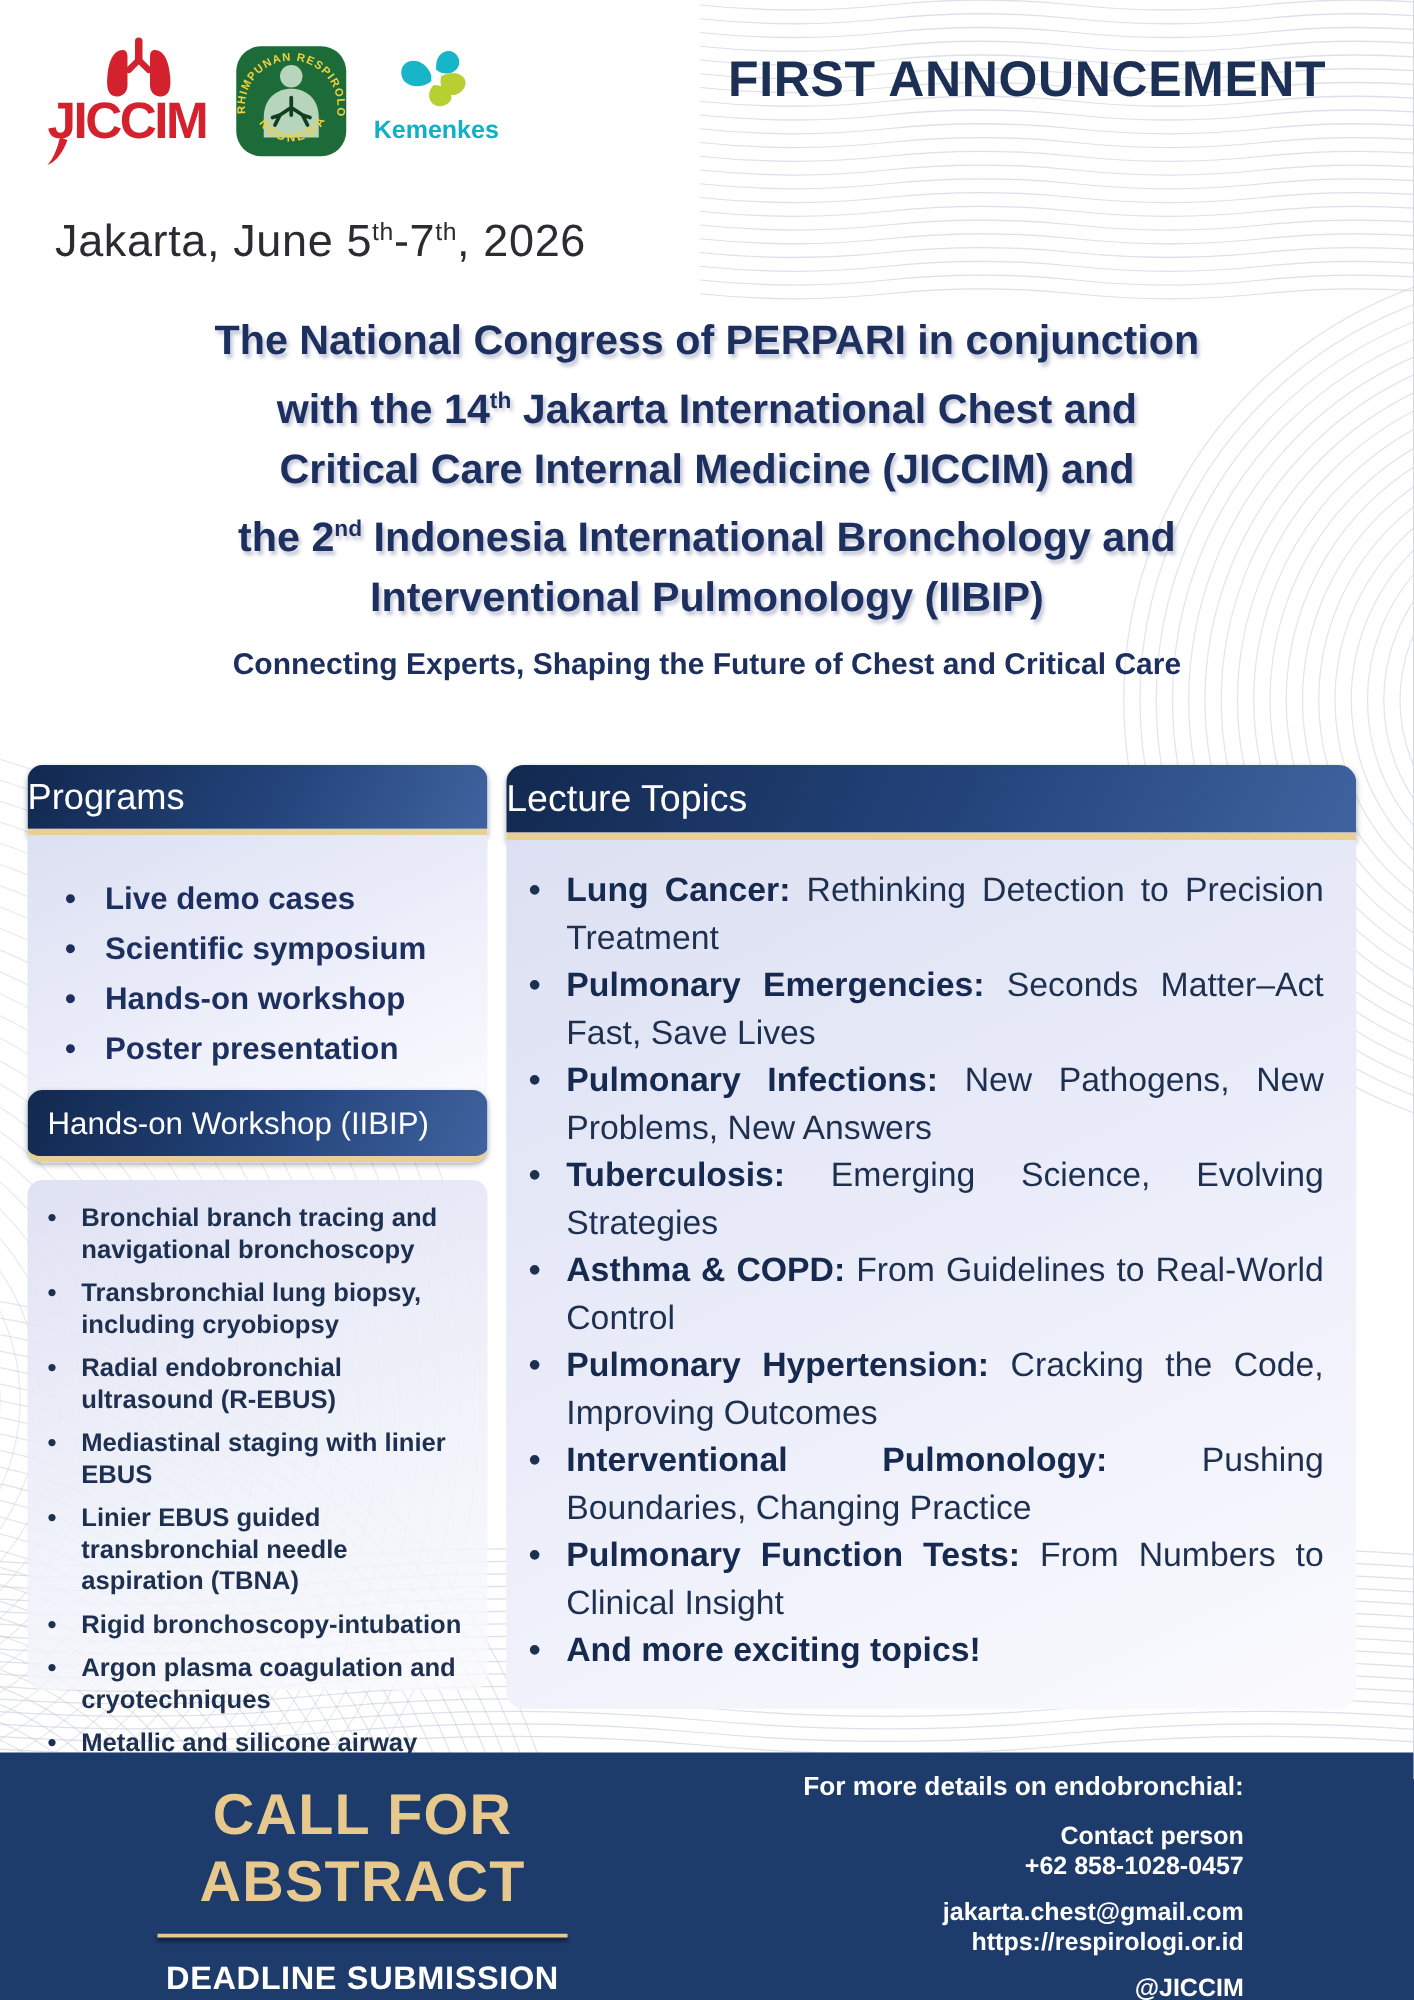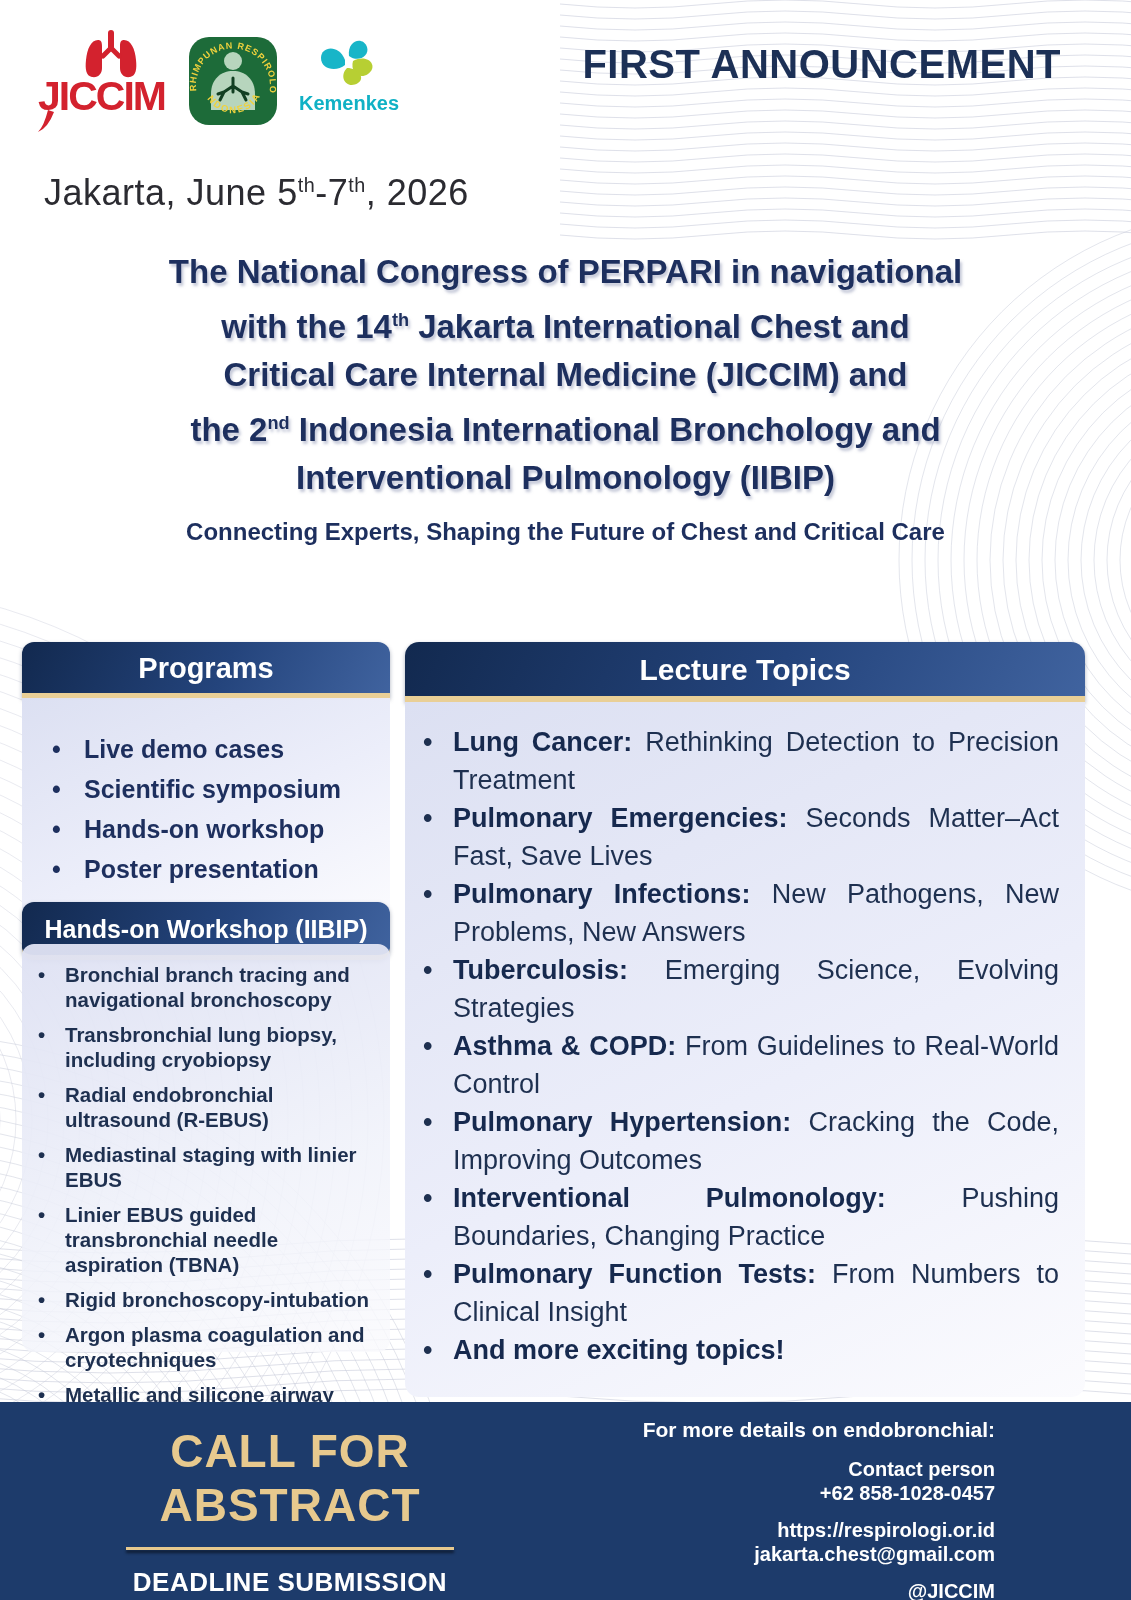--- a/index.html
+++ b/index.html
@@ -20,35 +20,35 @@
   .date-line{left:44px;top:172px;font-size:36px;color:#2b2b31;letter-spacing:.5px;}
   .date-line sup{font-size:55%;}
 
   .main-title{left:60px;right:60px;top:248px;text-align:center;font-size:33px;font-weight:700;
     color:#1d2f5e;line-height:48px;text-shadow:2px 3px 3px rgba(145,153,182,.55);}
   .main-title sup{font-size:55%;}
   .subtitle{left:0;right:0;top:518px;text-align:center;font-size:24px;font-weight:700;color:#1d2f5e;}
 
   
   .box-header{background:linear-gradient(115deg,#12294f 0%,#24447c 55%,#40639f 100%);
-    color:#fff;font-weight:700;text-align:center;border-bottom:5px solid #e9cf96;
-    border-radius:12px 12px 0 0;box-shadow:0 2px 4px rgba(20,35,70,.35);margin-top:30px;}
+    color:#fff;font-weight:400;border-bottom:5px solid #e9cf96;
+    border-radius:12px 12px 0 0;box-shadow:0 2px 4px rgba(20,35,70,.35);}
   .body-panel{background:linear-gradient(155deg,#dce0f2 0%,#eceefa 55%,#fbfbfe 100%);
     border-radius:0 0 12px 12px;}
   ul{list-style:none;margin:0;padding:0;}
   li{position:relative;}
   li::before{content:"\2022";position:absolute;left:0;top:0;}
 
   .programs-box{left:22px;top:612px;width:368px;}
   .programs-box .box-header{font-size:29px;padding:10px 0 8px;}
   .programs-body{padding:28px 8px 26px 30px;}
   .programs-body li{font-size:25px;font-weight:700;margin:7px 0;padding-left:32px;line-height:33px;}
 
   .ws-header{left:22px;top:872px;width:368px;}
-  .ws-header .box-header{font-size:25px;padding:13px 0 11px;border-radius:12px;}
+  .ws-header .box-header{font-size:25px;padding:13px 16px 11px;border-radius:12px;}
   .ws-panel{left:22px;top:944px;width:368px;height:408px;
     background:linear-gradient(160deg,rgba(222,225,243,.96) 0%,rgba(240,242,250,.88) 60%,rgba(250,250,253,.8) 100%);
     border-radius:12px;padding:18px 10px 0 16px;box-sizing:border-box;}
   .ws-panel li{font-size:20.5px;font-weight:700;line-height:25px;margin-bottom:10px;padding-left:27px;color:#1e3050;}
 
   .lecture-box{left:405px;top:612px;width:680px;}
   .lecture-box .box-header{font-size:30px;padding:11px 0 9px;border-bottom:6px solid #e9cf96;border-radius:14px 14px 0 0;}
   .lecture-body{padding:22px 26px 26px 16px;border-radius:0 0 14px 14px;}
   .lecture-body li{font-size:27px;line-height:37.5px;color:#1e3050;text-align:justify;padding-left:32px;margin-bottom:1px;}
   .lecture-body li b{color:#16294e;}
@@ -230,21 +230,21 @@
       <path d="M53 34 C44 43 53 56 64 49 C72 44 64 34 53 34 Z" fill="#b7cf33"></path>
       <text x="55" y="76" text-anchor="middle" font-size="20" font-weight="800" fill="#10b1c5">Kemenkes</text>
     </svg>
   </div>
 
   <div class="layer announcement">FIRST ANNOUNCEMENT</div>
 
   <div class="layer date-line"><span>Jakarta, June 5</span><sup>th</sup><span>-7</span><sup>th</sup><span>, 2026</span></div>
 
   <div class="layer main-title">
-      <div><span>The National Congress of PERPARI in navigational</span></div>
+      <div><span>The National Congress of PERPARI in conjunction</span></div>
       <div><span>with the 14</span><sup>th</sup><span> Jakarta International Chest and</span></div>
       <div><span>Critical Care Internal Medicine (JICCIM) and</span></div>
       <div><span>the 2</span><sup>nd</sup><span> Indonesia International Bronchology and</span></div>
       <div><span>Interventional Pulmonology (IIBIP)</span></div>
     </div>
 
   <div class="layer subtitle">Connecting Experts, Shaping the Future of Chest and Critical Care</div>
 
   <div class="layer programs-box">
     <div class="box-header">Programs</div>
@@ -298,22 +298,22 @@
       <div class="cfa-deadline">DEADLINE SUBMISSION</div>
       <div class="cfa-month">APRIL 2026</div>
     </div>
     <div class="contact-block">
       <div class="contact-title">For more details on endobronchial:</div>
       <div class="contact-group">
         <div>Contact person</div>
         <div>+62 858-1028-0457</div>
       </div>
       <div class="contact-group">
+        <div>jakarta.chest@gmail.com</div>
         <div>https://respirologi.or.id</div>
-        <div>jakarta.chest@gmail.com</div>
       </div>
       <div class="contact-group" style="margin-bottom:0;">
         <div>@JICCIM</div>
 
       </div>
     </div>
   </div>
 
 </div>
 

